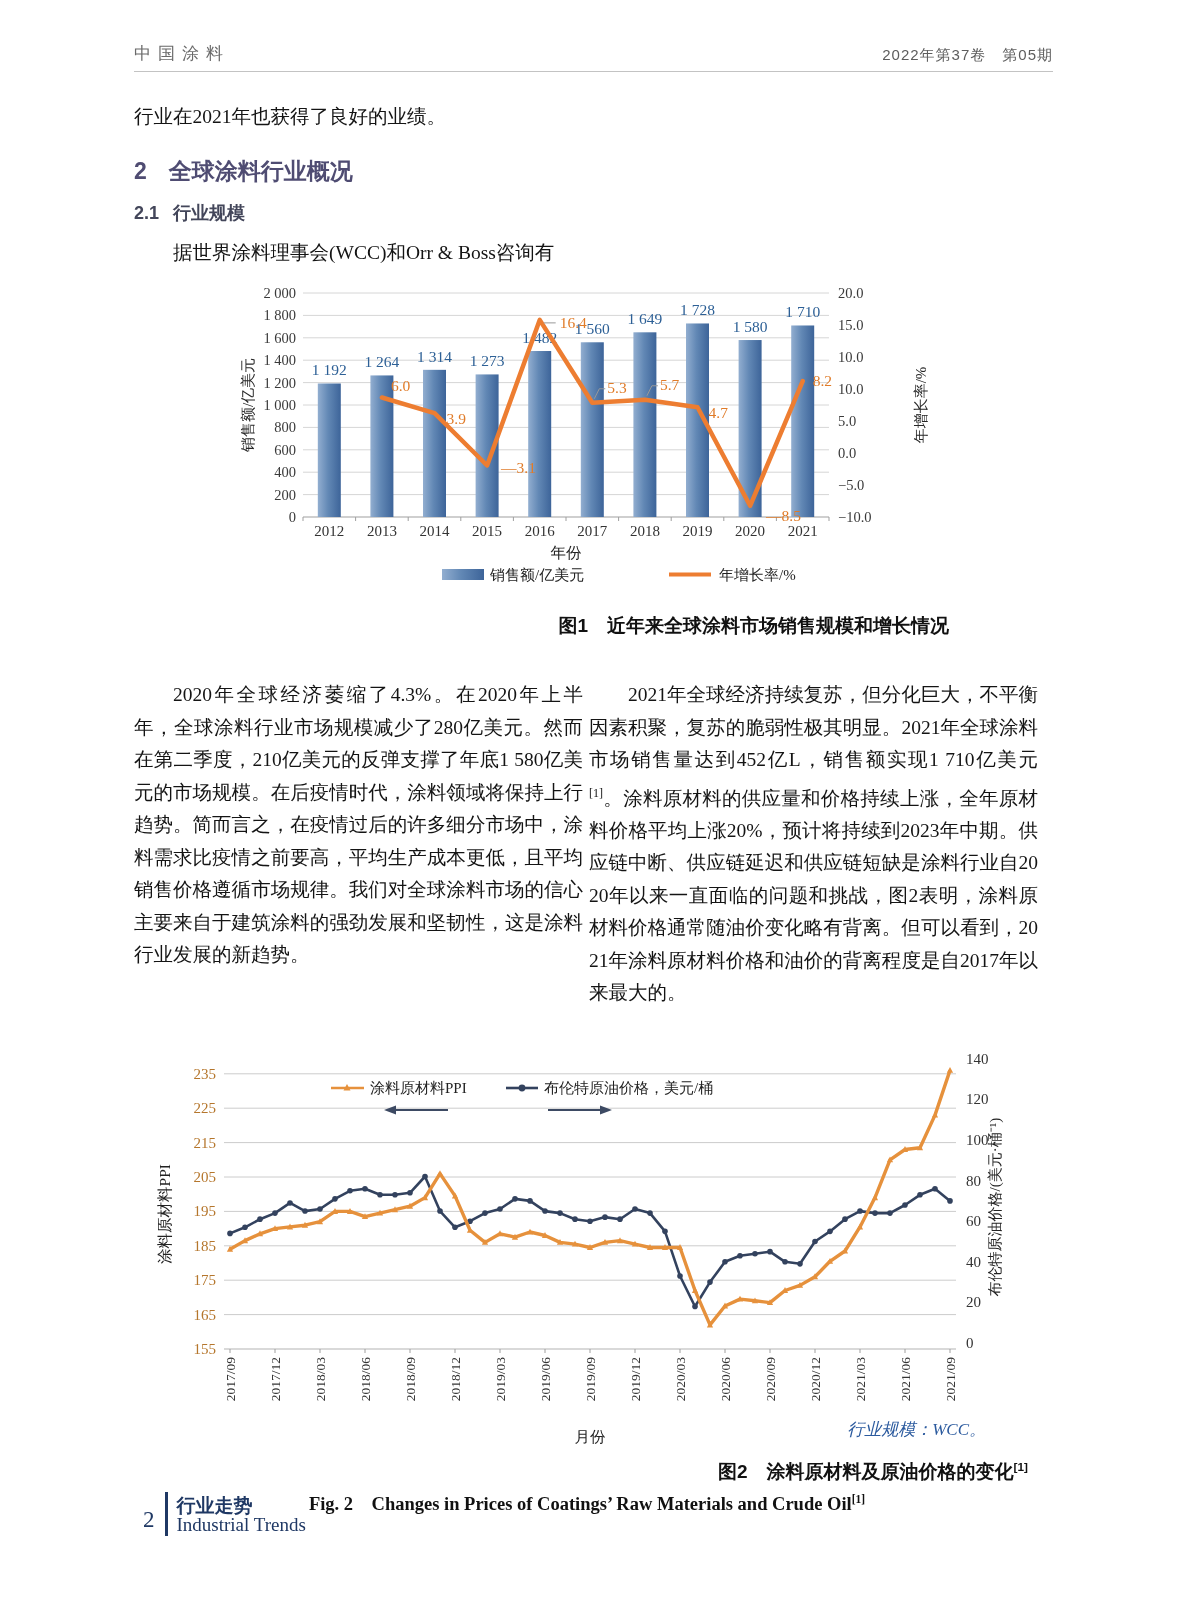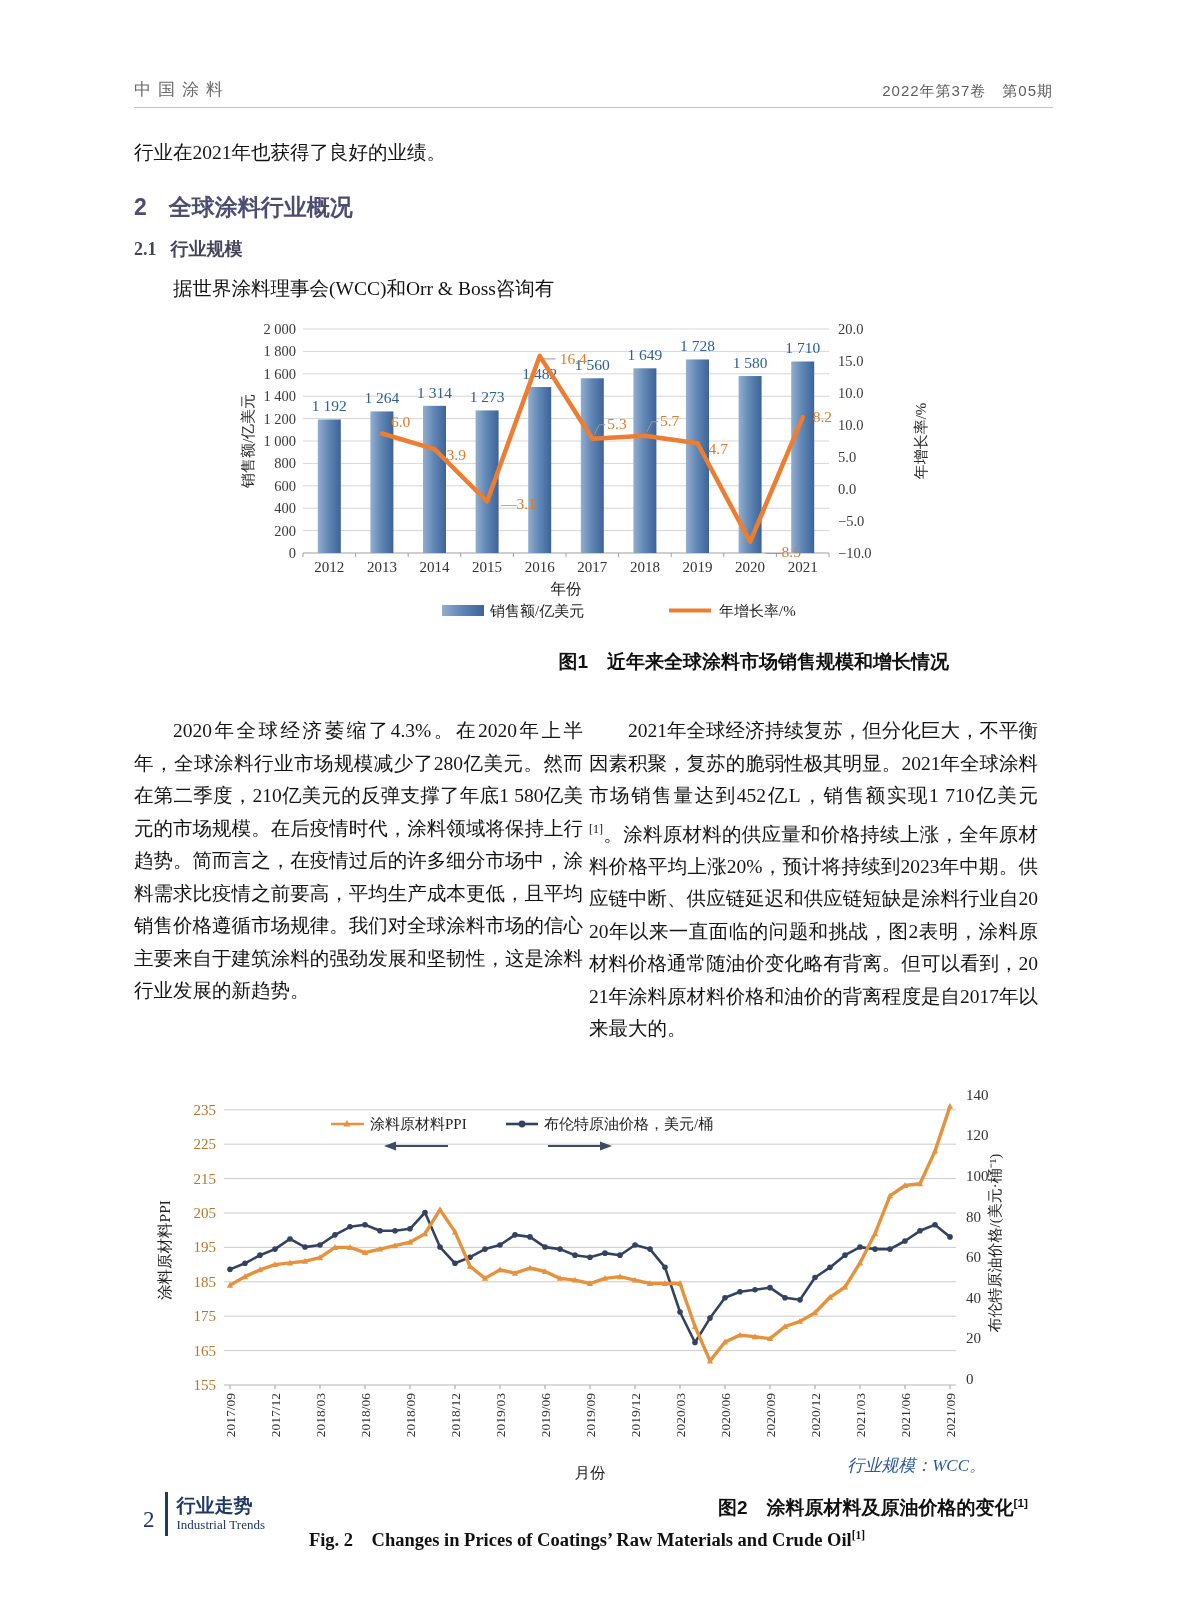--- a/index.html
+++ b/index.html
@@ -4,59 +4,59 @@
 <style>
   html,body{margin:0;padding:0;background:#e8e8e8;}
   .page{
     position:relative; width:1187px; height:1600px; background:#ffffff;
     margin:0 auto; overflow:hidden;
     font-family:"Liberation Serif", serif; color:#141414;
   }
   .content{ position:relative; margin:0 134px; width:919px; }
 
   
-  .pg-header{ padding-top:78px; display:flex; justify-content:space-between; align-items:flex-end;
+  .pg-header{ padding-top:42px; display:flex; justify-content:space-between; align-items:flex-end;
     font-family:"Liberation Sans", sans-serif; }
   .pg-header .journal{ font-size:17px; color:#6a6a6a; letter-spacing:7px; }
   .pg-header .issue{ font-size:15px; color:#5d5d5d; letter-spacing:1px; }
   .header-rule{ border:none; border-top:1.5px solid #c3c3c3; margin:6px 0 0 0; }
 
   
   .cols{ display:flex; gap:6px; }
   .col{ width:449px; text-align:justify; }
   p.body{ font-size:19.5px; line-height:32.5px; margin:0; word-break:break-all; }
   p.indent{ text-indent:2em; }
   .intro{ margin-top:29px; }
   .h2{ font-family:"Liberation Sans", sans-serif; font-weight:bold; color:#4f4c72;
        font-size:23px; margin:22px 0 14px 0; }
   .h2 .num{ margin-right:22px; }
   .h3{ font-family:"Liberation Sans", sans-serif; font-weight:bold; color:#43465a;
        font-size:18px; margin:0 0 12px 0; }
-  .h3 .num{ margin-right:14px;font-family:Liberation Serif, serif; }
+  .h3 .num{ margin-right:14px; }
 
   
   .fig1-wrap{ margin-top:10px; margin-left:103px; width:712px; }
   .fig2-wrap{ margin-top:12px; margin-left:12px; width:882px; }
   svg text{ font-family:"Liberation Serif", serif; }
   .caption-cn{ text-align:right; font-family:"Liberation Sans", sans-serif; font-weight:bold;
        font-size:19px; color:#111; margin-top:18px; }
   .caption-en{ text-align:center; font-family:"Liberation Serif", serif; font-weight:bold;
        font-size:18.5px; color:#111; margin-top:6px; }
   sup{ font-size:0.62em; }
   .section2{ margin-top:40px; }
   .fig2-source{ text-align:right; margin:-36px 42px 0 0; font-style:italic;
        color:#2b5a9e; font-size:17px; }
 
   
   .pg-footer{ position:absolute; left:143px; top:1492px; display:flex; align-items:center;
        color:#1f3864; }
   .pg-footer .pnum{ font-size:23px; margin-right:10px; padding-top:12px; }
   .pg-footer .bar{ width:3px; height:44px; background:#1f3864; margin-right:9px; }
   .pg-footer .cn{ font-family:"Liberation Sans", sans-serif; font-weight:bold; font-size:19px; line-height:22px; }
-  .pg-footer .en{ font-size:13px; line-height:16px; }
+  .pg-footer .en{ font-size:19px; line-height:16px; }
 </style>
 </head>
 <body>
 
 <div class="page">
   <div class="content">
 
     <div class="pg-header">
       <span class="journal">中国涂料</span>
       <span class="issue">2022年第37卷　第05期</span>

